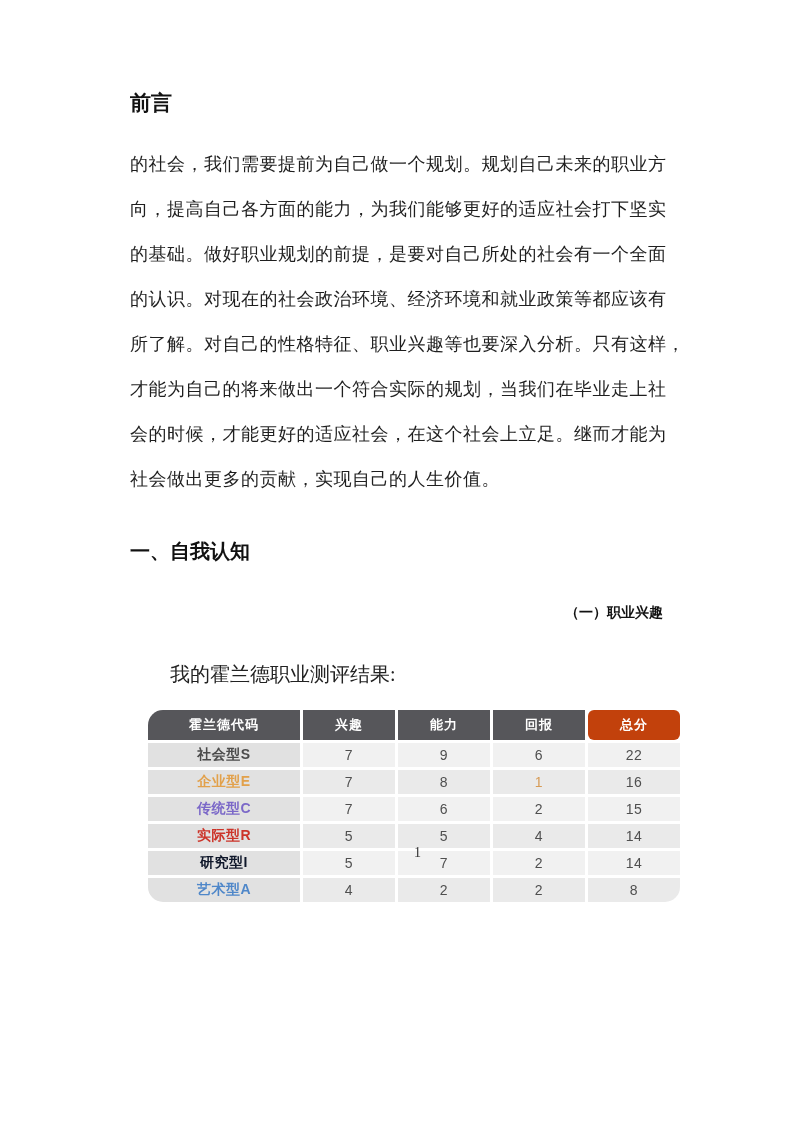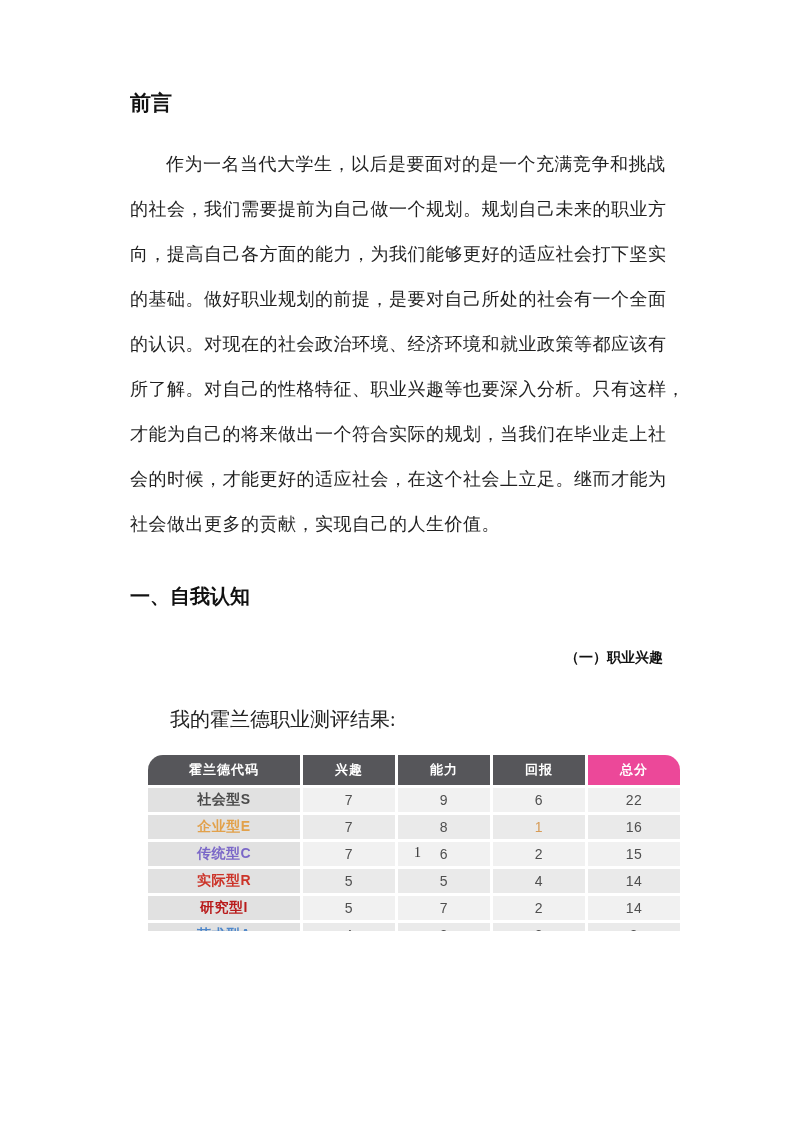--- a/index.html
+++ b/index.html
@@ -117,21 +117,20 @@
   }
 </style>
 </head>
 <body>
 
 <div class="page">
 
   <h1 class="preface-title">前言</h1>
 
   <div class="para">
-    <div class="body-line first">作为一名当代大学生，以后是要面对的是一个充满竞争和挑战</div>
     <div class="body-line">的社会，我们需要提前为自己做一个规划。规划自己未来的职业方</div>
     <div class="body-line">向，提高自己各方面的能力，为我们能够更好的适应社会打下坚实</div>
     <div class="body-line">的基础。做好职业规划的前提，是要对自己所处的社会有一个全面</div>
     <div class="body-line">的认识。对现在的社会政治环境、经济环境和就业政策等都应该有</div>
     <div class="body-line">所了解。对自己的性格特征、职业兴趣等也要深入分析。只有这样，</div>
     <div class="body-line">才能为自己的将来做出一个符合实际的规划，当我们在毕业走上社</div>
     <div class="body-line">会的时候，才能更好的适应社会，在这个社会上立足。继而才能为</div>
     <div class="body-line last">社会做出更多的贡献，实现自己的人生价值。</div>
   </div>
 
@@ -141,21 +140,21 @@
 
   <p class="table-intro">我的霍兰德职业测评结果:</p>
 
   <div class="holland-table">
 
     <div class="tr">
       <div class="th corner-tl" style="background-color: rgb(86, 86, 90);">霍兰德代码</div>
       <div class="th" style="background-color: rgb(86, 86, 90);">兴趣</div>
       <div class="th" style="background-color: rgb(86, 86, 90);">能力</div>
       <div class="th" style="background-color: rgb(86, 86, 90);">回报</div>
-      <div class="th corner-tr" style="background-color: #ec4899;">总分</div>
+      <div class="th corner-tr" style="background-color: #c2410c; border-radius: 6px;">总分</div>
     </div>
 
     <div class="tr">
       <div class="td label" style="color: rgb(75, 75, 75);">社会型S</div>
       <div class="td">7</div>
       <div class="td">9</div>
       <div class="td">6</div>
       <div class="td">22</div>
     </div>
 
@@ -177,21 +176,21 @@
 
     <div class="tr alt">
       <div class="td label" style="color: rgb(204, 52, 41);">实际型R</div>
       <div class="td">5</div>
       <div class="td">5</div>
       <div class="td">4</div>
       <div class="td">14</div>
     </div>
 
     <div class="tr">
-      <div class="td label" style="color: #b91c1c;">研究型I</div>
+      <div class="td label" style="color: #0f172a;">研究型I</div>
       <div class="td">5</div>
       <div class="td">7</div>
       <div class="td">2</div>
       <div class="td">14</div>
     </div>
 
     <div class="tr alt last-row">
       <div class="td label" style="color: rgb(79, 135, 201);">艺术型A</div>
       <div class="td">4</div>
       <div class="td">2</div>

